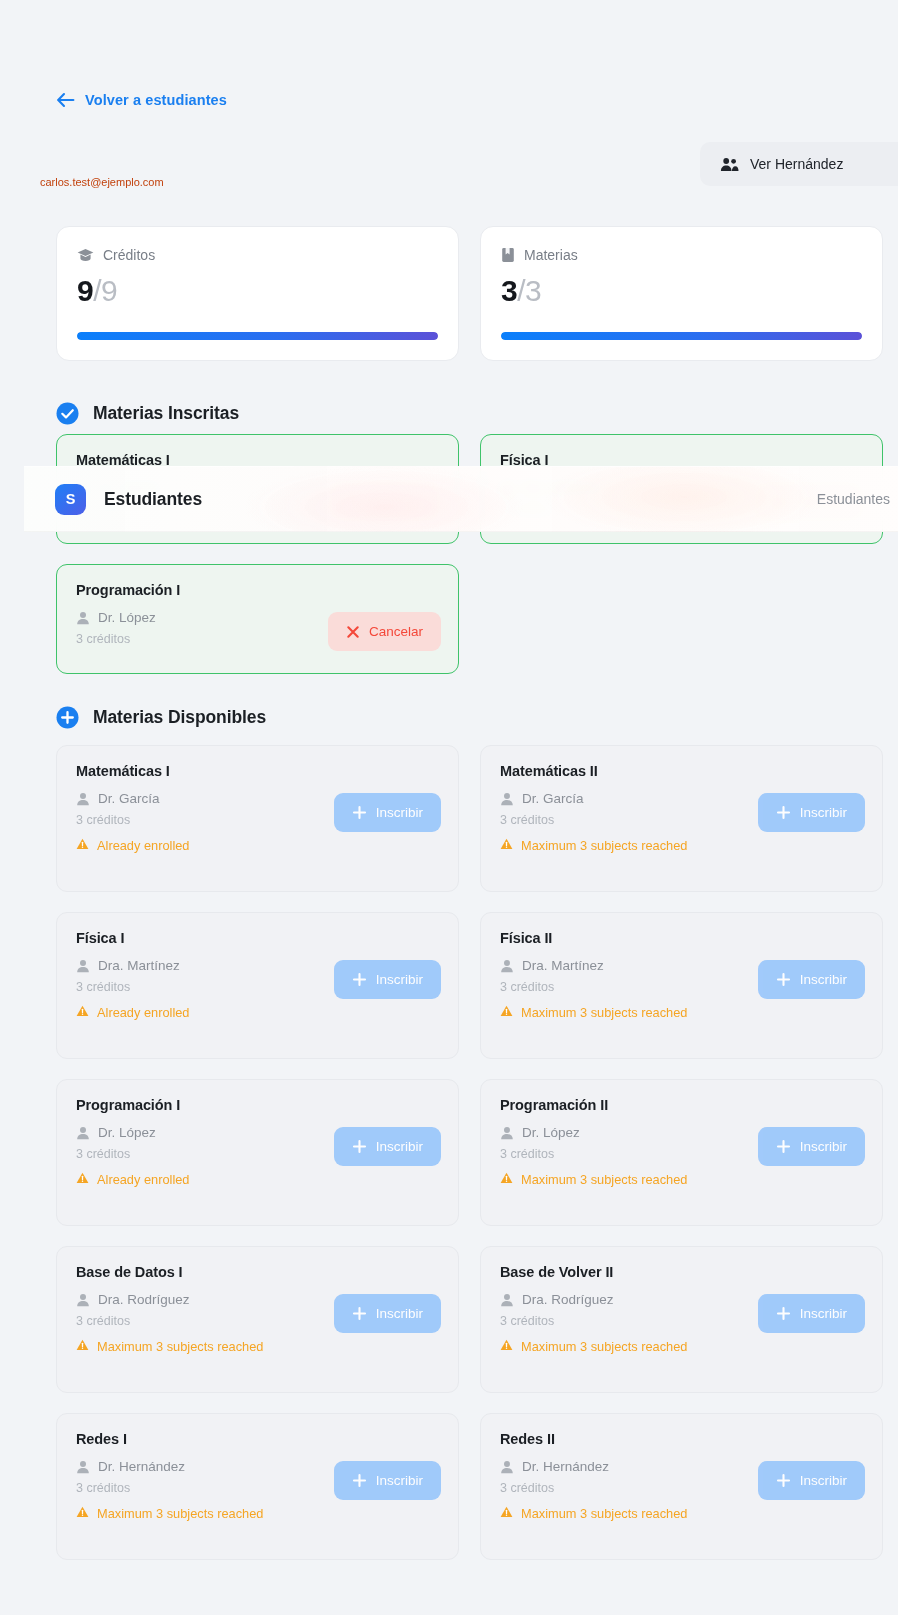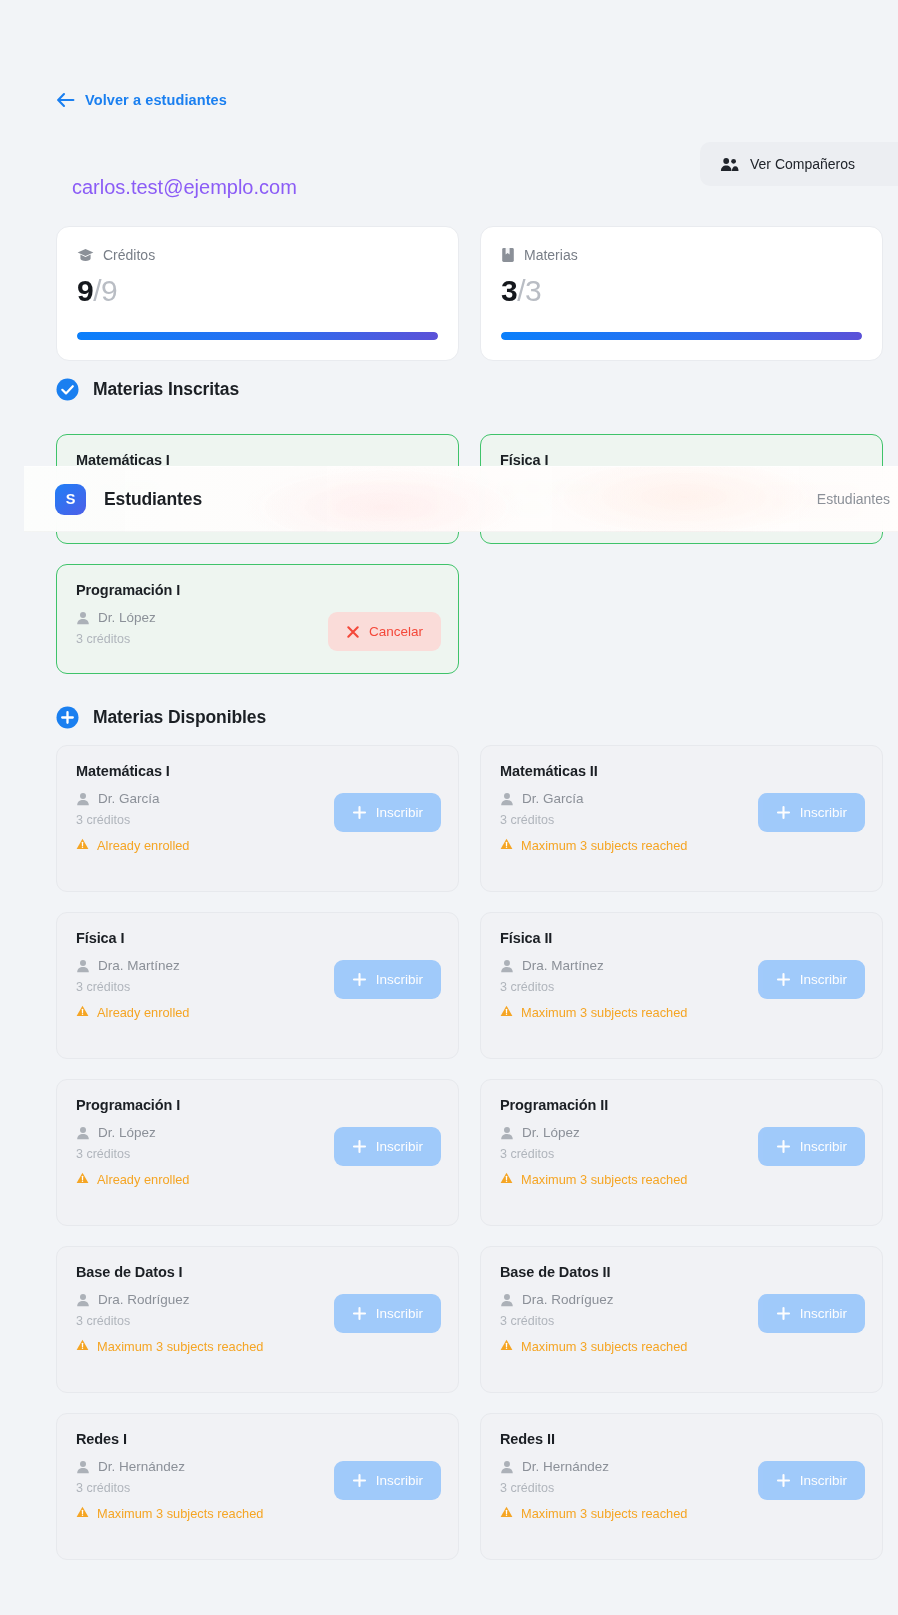--- a/index.html
+++ b/index.html
@@ -32,22 +32,22 @@
   .back-arrow { width: 19px; height: 16px; display: block; }
 
   .page-title {
     position: absolute;
     left: 32px; top: 136px;
     font-size: 28px; font-weight: 700; color: #1b1f24;
     letter-spacing: -.3px;
   }
   .page-sub {
     position: absolute;
-    left: 48px; top: 176px;
-    font-size: 20px; color: #8b5cf6;
+    left: 16px; top: 176px;
+    font-size: 11px; color: #c2410c;
   }
 
   .peers-btn {
     position: absolute;
     left: 676px; top: 142px;
     width: 250px; height: 44px;
     background: #eceef2;
     border: none; border-radius: 10px;
     display: flex; align-items: center; gap: 11px;
     padding-left: 20px;
@@ -81,21 +81,21 @@
     background: linear-gradient(90deg, #0b7ffb 0%, #2a6ef0 55%, #5b51d8 100%);
   }
 
   
   .section-head {
     position: absolute; left: 32px;
     display: flex; align-items: center; gap: 14px;
   }
   .section-head .badge-ico { width: 23px; height: 23px; display: block; }
   .section-head-label { font-size: 17.5px; font-weight: 700; color: #1b1f24; letter-spacing: -.1px; }
-  #head-enrolled { top: 378px; }
+  #head-enrolled { top: 402px; }
   #head-available { top: 706px; }
 
   
   .grid {
     position: absolute; left: 32px; width: 834px;
     display: grid; grid-template-columns: 403px 403px; gap: 20px 21px;
   }
   #grid-enrolled { top: 434px; }
   #grid-available { top: 745px; }
 
@@ -170,21 +170,21 @@
 
   <div class="page-sub">carlos.test@ejemplo.com</div>
 
   <button class="peers-btn">
     <svg class="ico" width="19" height="15" viewBox="0 0 19 15">
       <circle cx="6.2" cy="4" r="2.9" fill="#20242b"></circle>
       <circle cx="13.6" cy="4.3" r="2.4" fill="#20242b"></circle>
       <path d="M0.9 14 C0.9 10.6 3.2 8.6 6.2 8.6 C9.2 8.6 11.5 10.6 11.5 14 Z" fill="#20242b"></path>
       <path d="M11.9 14 C11.9 11.3 13.2 9.2 15.4 9.2 C17.3 9.2 18.5 10.9 18.5 14 Z" fill="#20242b"></path>
     </svg>
-    <span>Ver Compañeros</span>
+    <span>Ver Hernández</span>
   </button>
 
   <div class="stats">
 
     <div class="stat-card">
       <div class="stat-head">
         <svg class="ico" width="17" height="14" viewBox="0 0 17 14">
           <path d="M8.5 1.1 L16.4 4.5 L8.5 7.9 L0.6 4.5 Z" fill="#8b9098"></path>
           <path d="M3.4 6.6 L3.4 10.4 C3.4 11.8 5.7 12.9 8.5 12.9 C11.3 12.9 13.6 11.8 13.6 10.4 L13.6 6.6 L8.5 8.9 Z" fill="#8b9098"></path>
         </svg>
@@ -456,21 +456,21 @@
           <span>Maximum 3 subjects reached</span>
         </div>
         <button class="subj-action btn-enroll">
           <svg class="ico" width="15" height="15" viewBox="0 0 15 15">
             <path d="M7.5 2 V13 M2 7.5 H13" stroke="#fff" stroke-width="2.1" stroke-linecap="round"></path>
           </svg>
           <span>Inscribir</span>
         </button>
       </div>
       <div class="subj-card available">
-        <div class="subj-title">Base de Datos II</div>
+        <div class="subj-title">Base de Volver II</div>
         <div class="subj-prof">
           <svg class="ico" width="14" height="14" viewBox="0 0 14 14">
             <circle cx="7" cy="3.9" r="3" fill="#acb1b8"></circle>
             <path d="M1.2 13.2 C1.2 9.9 3.8 8 7 8 C10.2 8 12.8 9.9 12.8 13.2 Z" fill="#acb1b8"></path>
           </svg>
           <span>Dra. Rodríguez</span>
         </div>
         <div class="subj-credits">3 créditos</div>
         <div class="subj-warn">
           <svg class="ico" width="13" height="12" viewBox="0 0 13 12">

